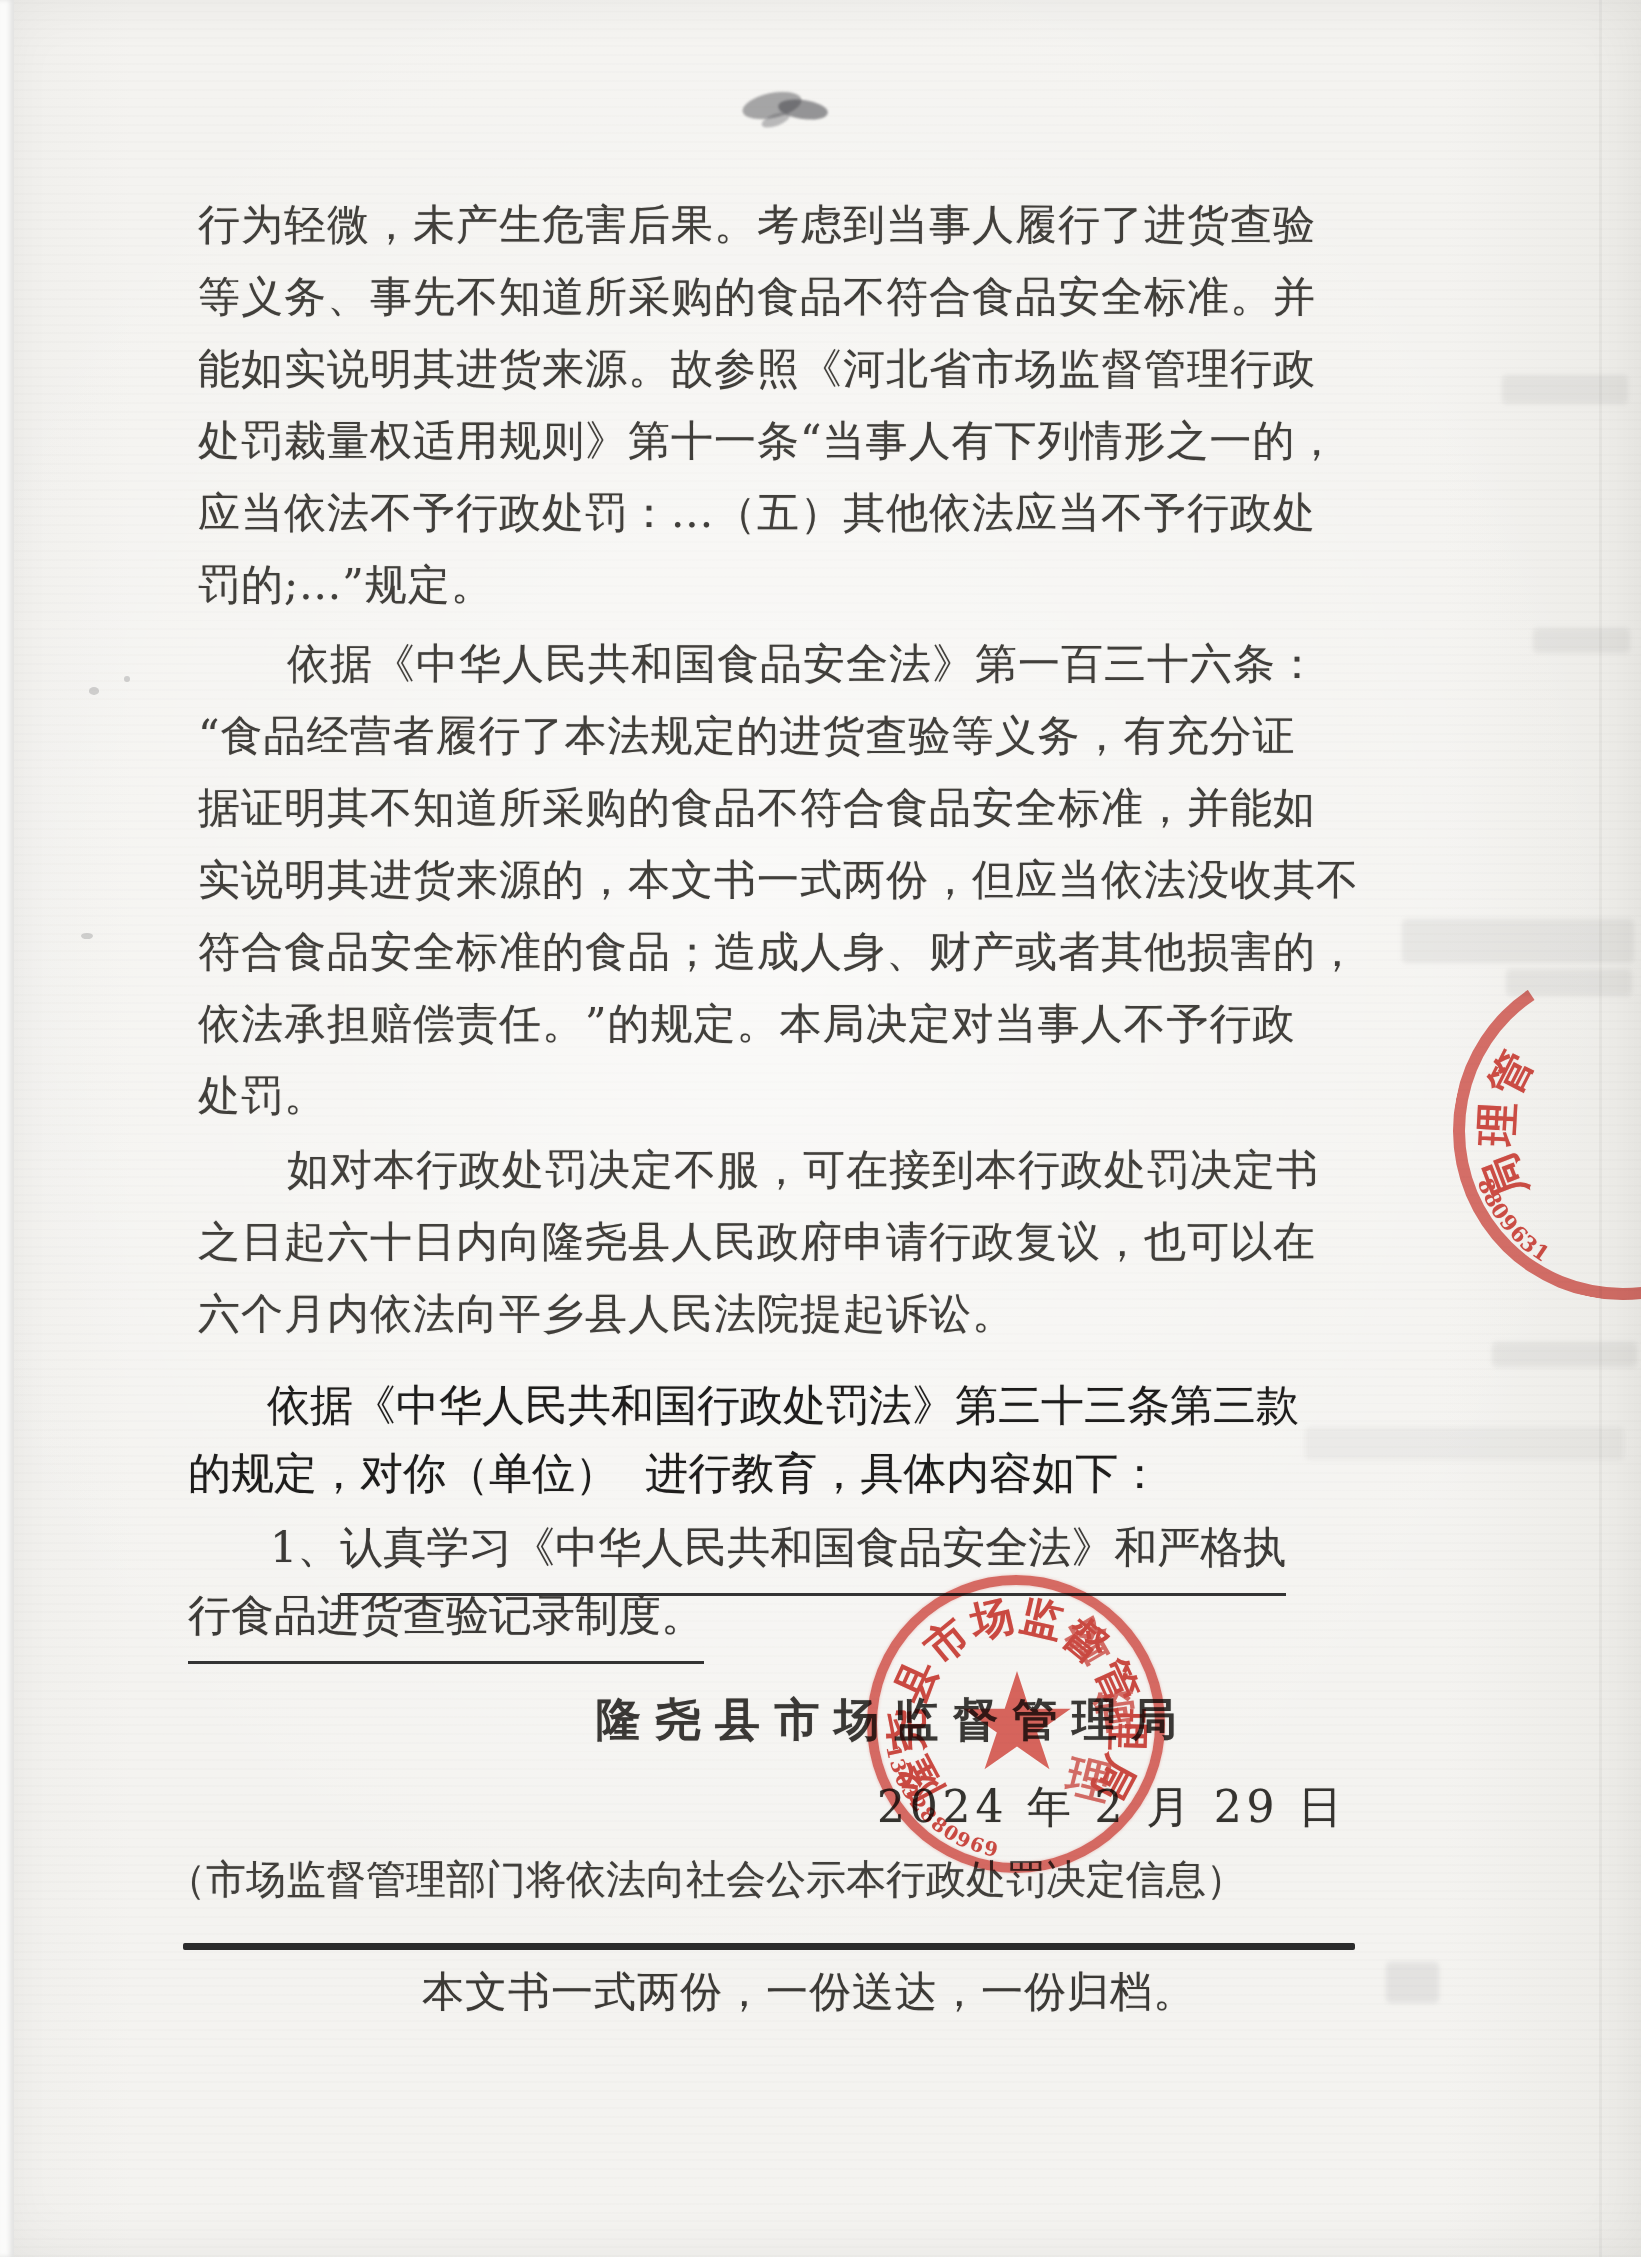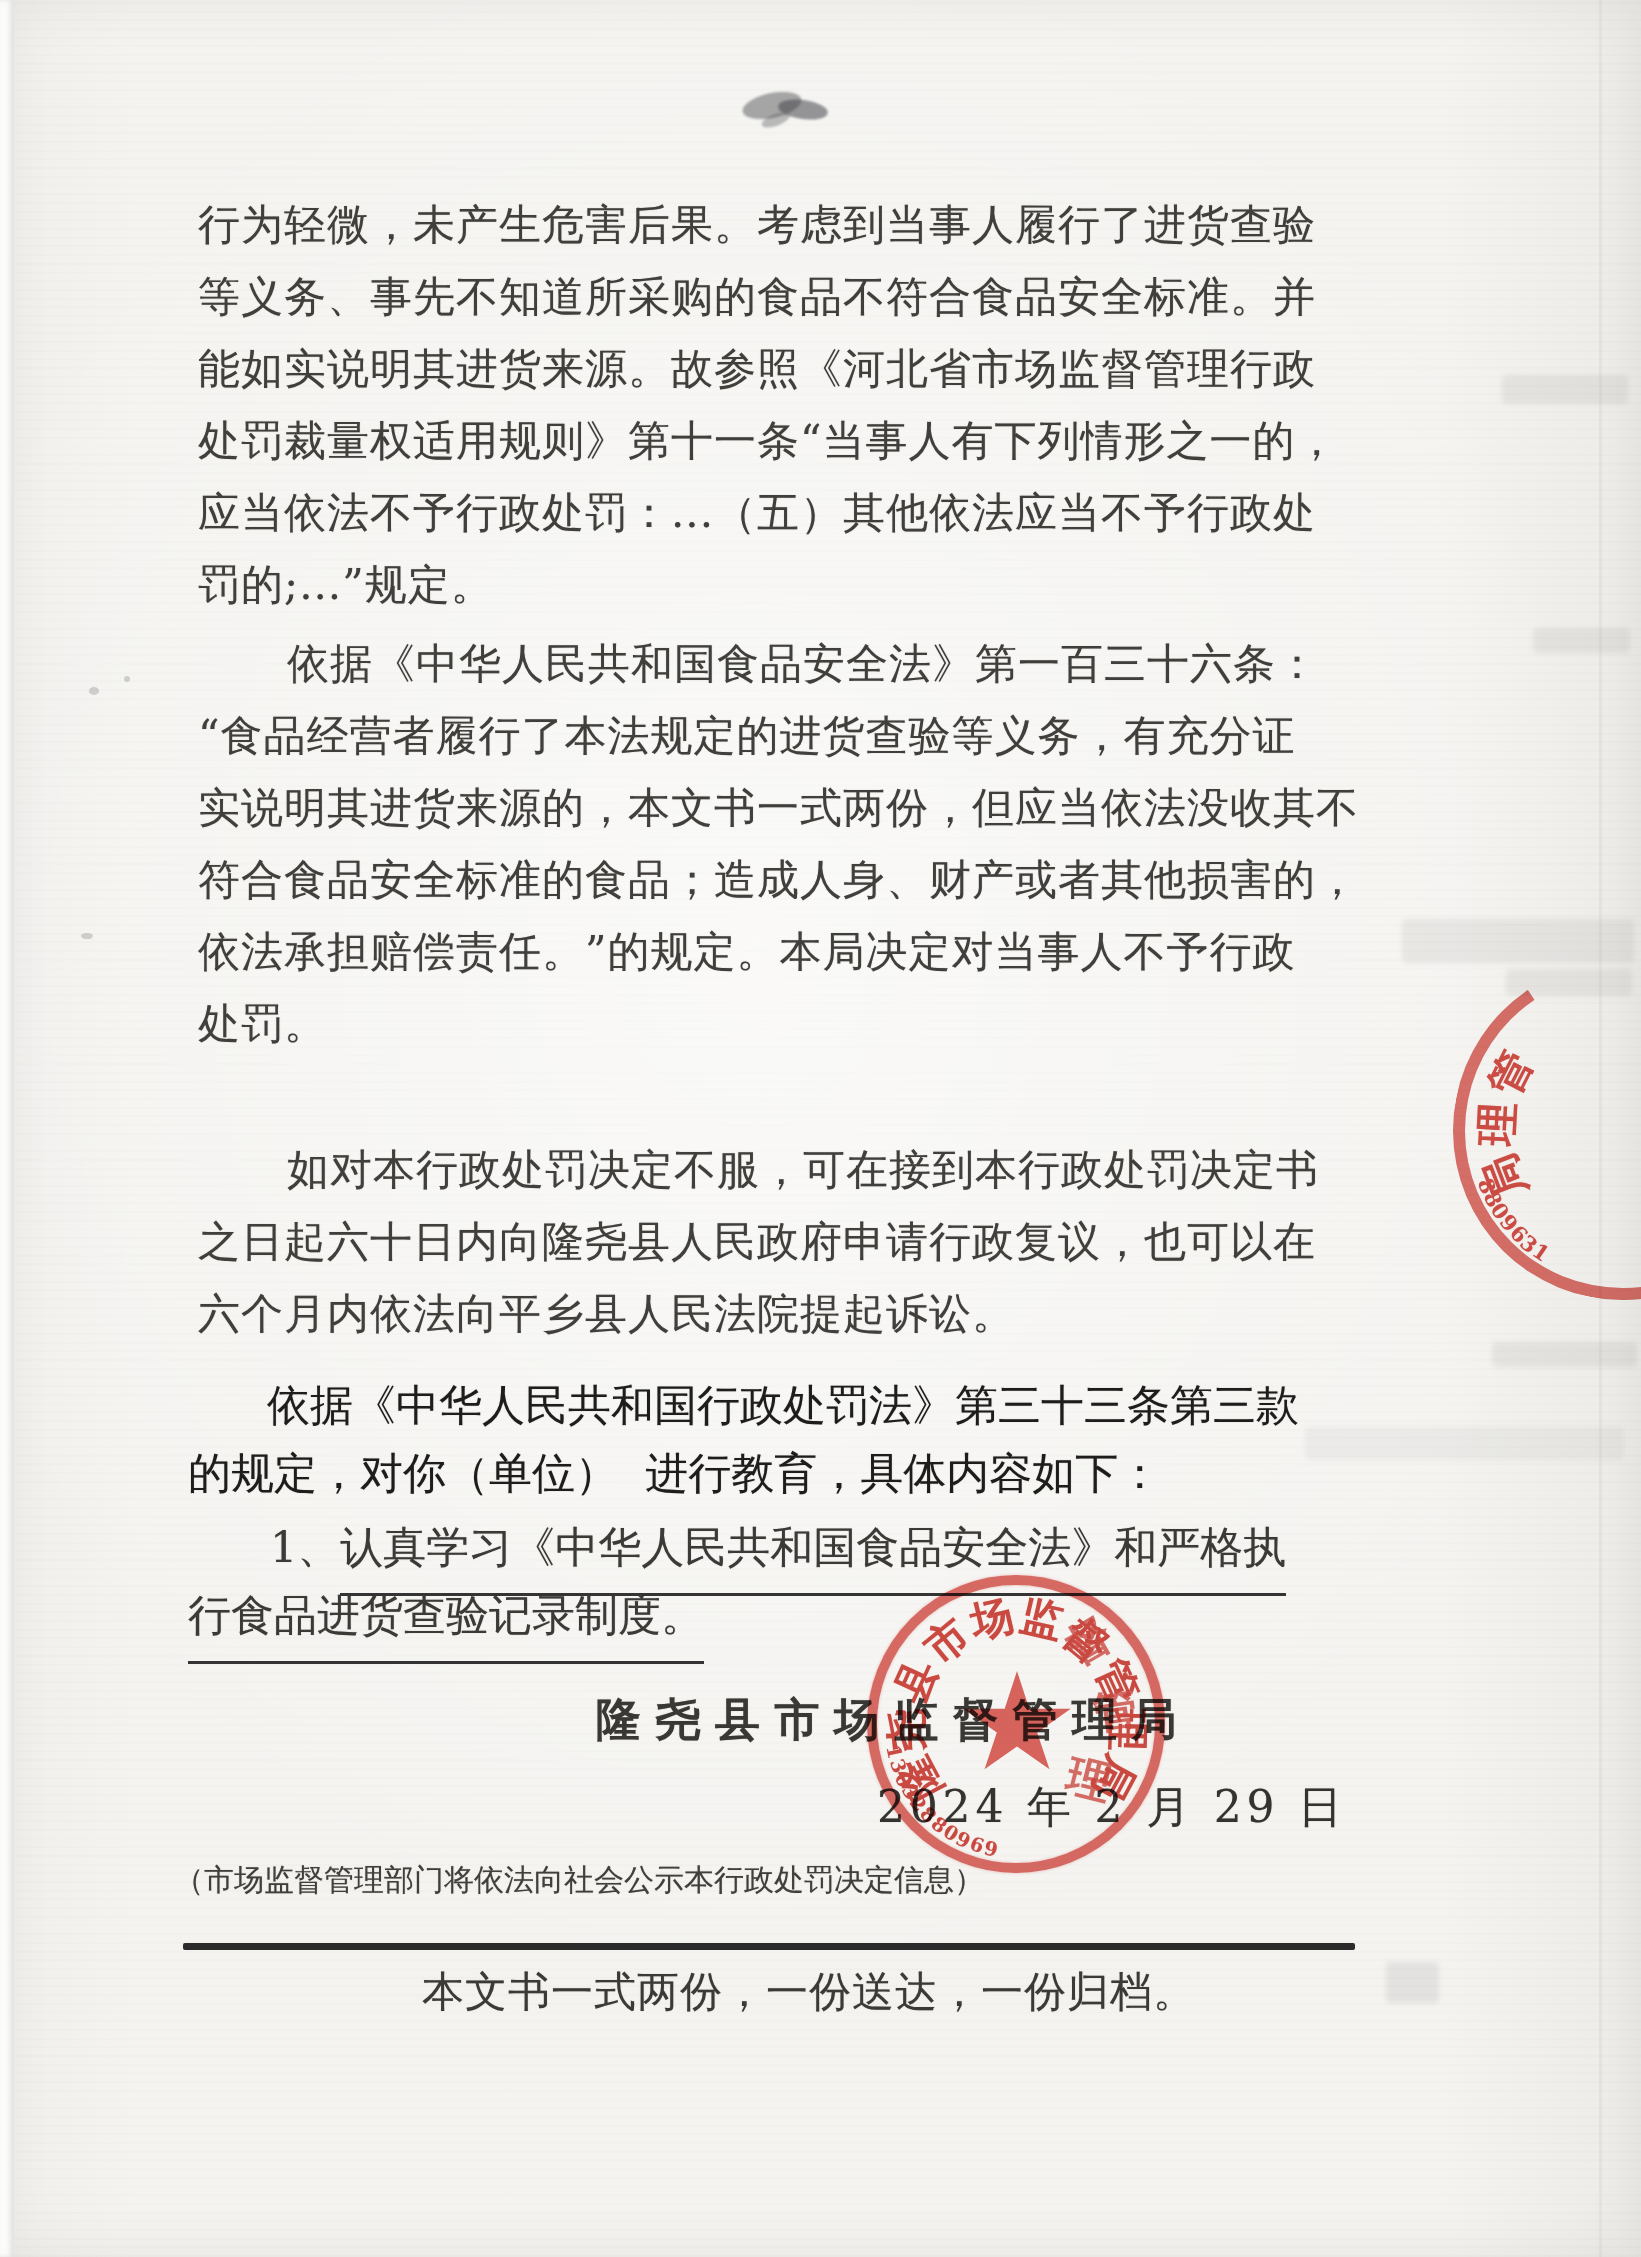--- a/index.html
+++ b/index.html
@@ -38,21 +38,21 @@
   }
   .bold-line {
     font-family: "DejaVu Sans", "Liberation Sans", sans-serif;
     font-weight: 400; font-size: 43px; letter-spacing: 0;
     color: #1e1d1c;
   }
   .item-line { font-size: 43px; letter-spacing: 0; color: #3c3a37; }
   .uline { border-bottom: 3.9px solid #343434; padding-bottom: 21px; }
   .sig-line   { left: 596px; top: 1684px; font-size: 45px; letter-spacing: 14.5px; color: #3a3835; font-weight: bold; }
   .date-line  { left: 877px; top: 1771px; font-size: 44px; letter-spacing: 4.8px; color: #35332f; }
-  .note-line  { left: 174px; top: 1844px; font-size: 30px; letter-spacing: 0; color: #413f3b; }
+  .note-line  { left: 166px; top: 1844px; font-size: 40px; letter-spacing: 0; color: #413f3b; }
   .rule {
     position: absolute; left: 183px; top: 1943px; width: 1172px; height: 6.8px;
     background: #2b2b2b; border-radius: 1.9px;
   }
   .footer-line { left: 422px; top: 1956px; font-size: 42px; letter-spacing: 1px; color: #3c3a36; }
 
   
   .seal-layer { position: absolute; inset: 0; mix-blend-mode: multiply; opacity: .93; pointer-events: none; }
   .seal-circle {
     position: absolute; border-radius: 50%;
@@ -124,20 +124,21 @@
     <div class="line">等义务、事先不知道所采购的食品不符合食品安全标准。并</div>
     <div class="line">能如实说明其进货来源。故参照《河北省市场监督管理行政</div>
     <div class="line">处罚裁量权适用规则》第十一条“当事人有下列情形之一的，</div>
     <div class="line">应当依法不予行政处罚：...（五）其他依法应当不予行政处</div>
     <div class="line">罚的;...”规定。</div>
   </div>
 
   <div class="col" style="top:628px">
     <div class="line indent">依据《中华人民共和国食品安全法》第一百三十六条：</div>
     <div class="line">“食品经营者履行了本法规定的进货查验等义务，有充分证</div>
+    <div class="line">据证明其不知道所采购的食品不符合食品安全标准，并能如</div>
     <div class="line">实说明其进货来源的，本文书一式两份，但应当依法没收其不</div>
     <div class="line">符合食品安全标准的食品；造成人身、财产或者其他损害的，</div>
     <div class="line">依法承担赔偿责任。”的规定。本局决定对当事人不予行政</div>
     <div class="line">处罚。</div>
   </div>
 
   <div class="col" style="top:1134px">
     <div class="line indent">如对本行政处罚决定不服，可在接到本行政处罚决定书</div>
     <div class="line">之日起六十日内向隆尧县人民政府申请行政复议，也可以在</div>
     <div class="line">六个月内依法向平乡县人民法院提起诉讼。</div>

